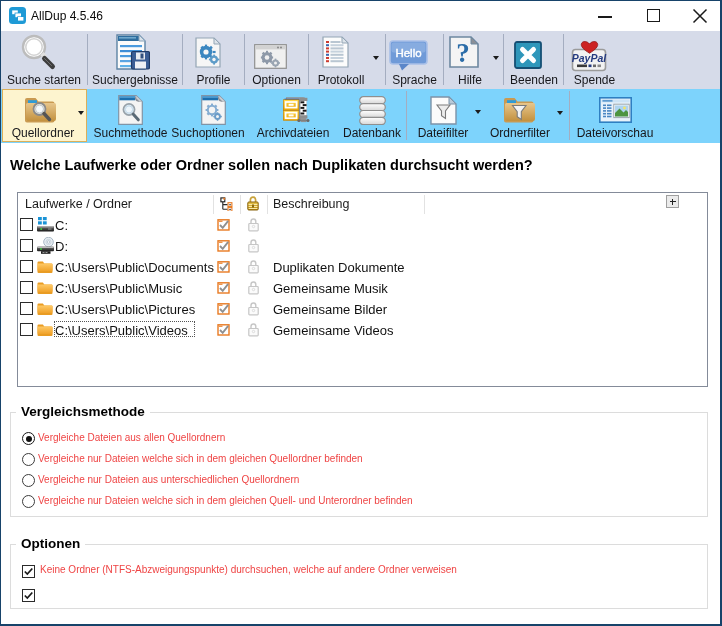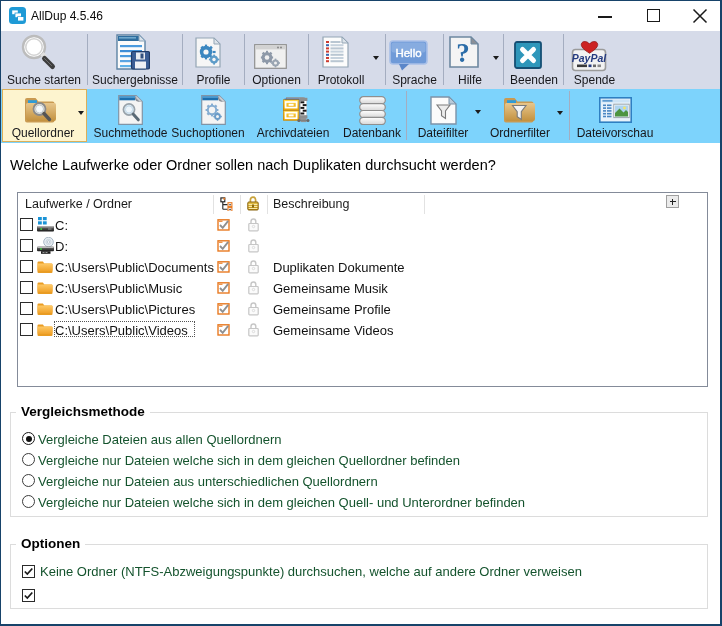--- a/index.html
+++ b/index.html
@@ -9,34 +9,34 @@
 .tb2{position:absolute;left:0;top:88px;width:719px;height:54px;background:#7dd3fc}
 .sep1{position:absolute;top:3px;width:1px;height:51px;background:#a4adc0}
 .sep2{position:absolute;top:2px;width:1px;height:49px;background:#a4adc0}
 .btn{position:absolute;top:0;height:58px}
 .btn2{position:absolute;top:0;height:54px}
 .ic{position:absolute;left:0;right:12px;top:1px;height:40px;display:flex;align-items:center;justify-content:center}
 .ic2{position:absolute;left:0;right:0;top:5px;height:32px;display:flex;align-items:center;justify-content:center}
 .lbl{position:absolute;left:-20px;right:-20px;bottom:2px;text-align:center;font-size:12px;color:#17171b;white-space:nowrap}
 .lbl2{position:absolute;left:-20px;right:-20px;bottom:3px;text-align:center;font-size:12px;color:#17171b;white-space:nowrap}
 .arr{position:absolute;width:0;height:0;border-left:3.5px solid transparent;border-right:3.5px solid transparent;border-top:4px solid #1c1c1c}
-.hd{position:absolute;left:9px;top:155.5px;font-size:14.5px;font-weight:normal;color:#000}
+.hd{position:absolute;left:9px;top:155.5px;font-size:14.5px;font-weight:bold;color:#000}
 .list{position:absolute;left:16px;top:191px;width:691px;height:195px;box-sizing:border-box;border:1px solid #848b99;background:#fff}
 .colsep{position:absolute;top:2px;width:1px;height:19px;background:#e2e2e2}
 .hcell{position:absolute;top:4px;font-size:12.5px;color:#1a1a1a;white-space:nowrap}
 .row{position:absolute;left:0;width:100%;height:21px;font-size:13px;color:#111}
 .cb{position:absolute;left:2px;top:2.5px;width:13px;height:13px;box-sizing:border-box;border:1.6px solid #2b2b2b;background:#fff}
 .rtx{position:absolute;left:37px;top:3px;white-space:nowrap}
 .dtx{position:absolute;left:255px;top:3px;white-space:nowrap}
 .gbox{position:absolute;box-sizing:border-box;border:1px solid #dcdcdc;background:#fff}
 .gtitle{position:absolute;font-size:13.5px;font-weight:bold;color:#000;background:#fff;padding:0 5px;white-space:nowrap}
 .radio{position:absolute;left:21px;width:13px;height:13px;box-sizing:border-box;border:1px solid #3c3c3c;border-radius:50%;background:#fff}
 .radio.sel{border-color:#1a1a1a}
 .radio.sel:after{content:"";position:absolute;left:2.5px;top:2.5px;width:6px;height:6px;border-radius:50%;background:#111}
-.gtx{position:absolute;font-size:13px;color:#14532d;white-space:nowrap}
+.gtx{position:absolute;font-size:10px;color:#ef4444;white-space:nowrap}
 .ckb{position:absolute;left:21px;width:13px;height:13px;box-sizing:border-box;border:1px solid #2b2b2b;background:#fff}
 </style>
 </head>
 <body>
 <div class="win">
 
 <div class="ab" style="left:0;top:0;width:664px;height:30px;background:#fff">
   <svg class="ab" style="left:8px;top:6px" width="17" height="17" viewBox="0 0 17 17">
     <rect x="0" y="0" width="17" height="17" rx="3.5" fill="#1e9ad6"></rect>
     <rect x="3.2" y="3.4" width="5.6" height="3.8" fill="#fff"></rect>
@@ -564,21 +564,21 @@
     <svg class="ab" style="left:198.5px;top:3px" width="13" height="13" viewBox="0 0 13 13">
       <rect x="1" y="1.8" width="11" height="10.2" fill="#fff" stroke="#e87a22" stroke-width="1.4"></rect>
       <rect x="1.9" y="2.7" width="3.6" height="1.1" fill="#e87a22"></rect>
       <path d="M3 7 L5.7 9.8 L11.2 2.9" fill="none" stroke="#909090" stroke-width="1.9"></path>
     </svg>
     <svg class="ab" style="left:229.5px;top:2px" width="11" height="15" viewBox="0 0 11 15">
       <path d="M3 6.5 V4.4 a2.4 2.4 0 0 1 4.8 0 V6.5" fill="none" stroke="#c6c6c6" stroke-width="1.4"></path>
       <rect x="0.8" y="6.5" width="9.4" height="7.3" rx="0.8" fill="#fbfbfb" stroke="#c6c6c6" stroke-width="1.2"></rect>
       <circle cx="5.5" cy="9.5" r="1.2" fill="none" stroke="#d8d8d8" stroke-width="0.9"></circle>
     </svg>
-    <div class="dtx">Gemeinsame Profile</div>
+    <div class="dtx">Gemeinsame Bilder</div>
   </div>
   <div class="row" style="top:127px">
     <div class="cb"></div>
     <svg class="ab" style="left:19px;top:3px" width="16" height="13" viewBox="0 0 16 13">
       <path d="M0.5 2.6 a1 1 0 0 1 1-1 h4.4 l1.4 1.8 h7.2 a1 1 0 0 1 1 1 v7.6 a1 1 0 0 1-1 1 h-13 a1 1 0 0 1-1-1 z" fill="#e99c23"></path>
       <linearGradient id="fldg" x1="0" y1="0" x2="0" y2="1">
             <stop offset="0" stop-color="#fec966"></stop>
             <stop offset="1" stop-color="#f0a22a"></stop>
           </linearGradient>
       <path d="M0.5 4.6 a1 1 0 0 1 1-1 h13 a1 1 0 0 1 1 1 v5.4 a1 1 0 0 1-1 1 h-13 a1 1 0 0 1-1-1 z" fill="url(#fldg)"></path>

